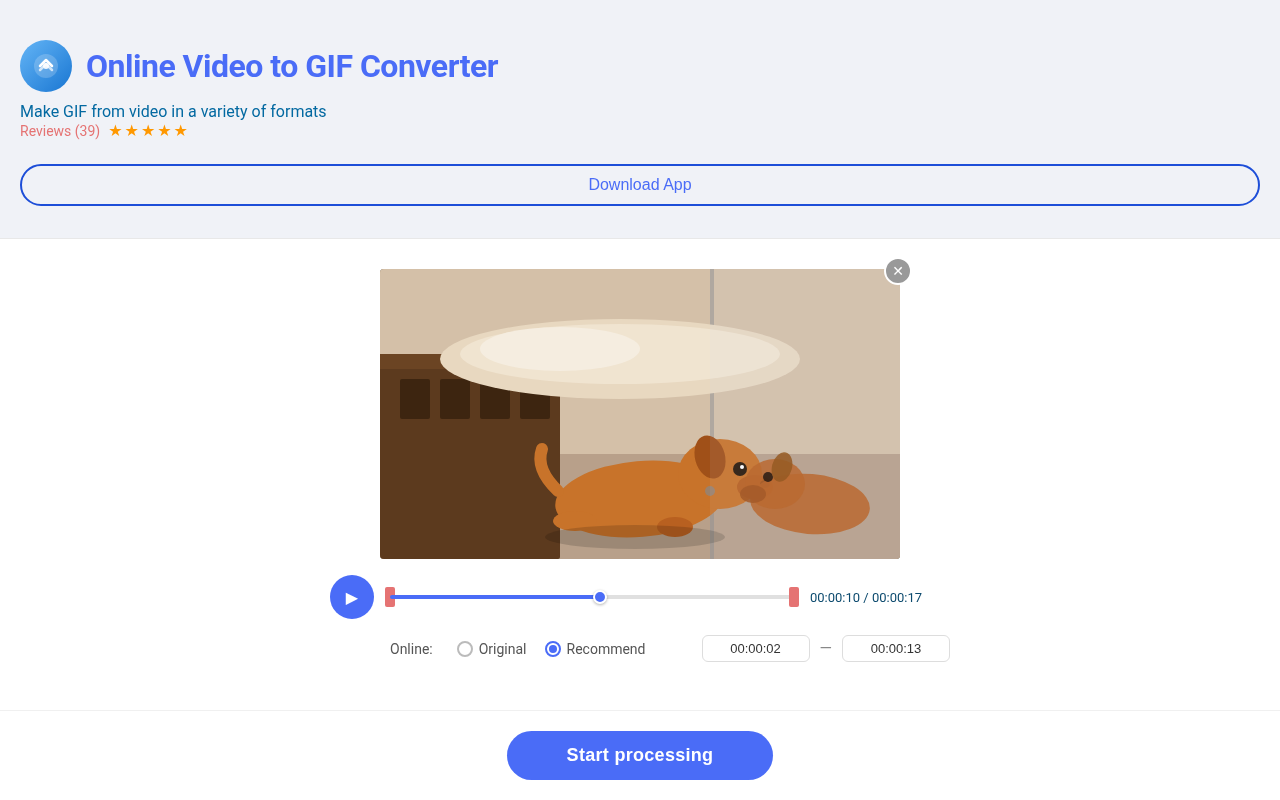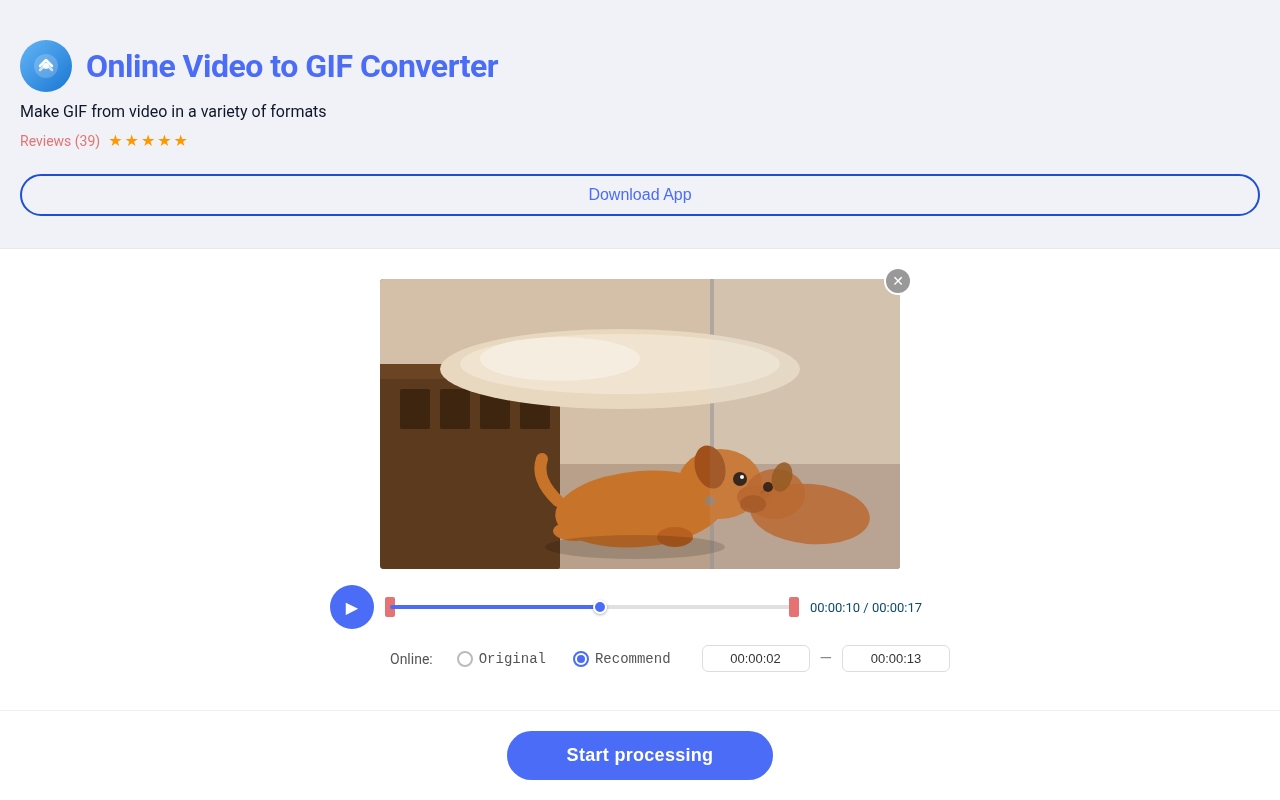--- a/index.html
+++ b/index.html
@@ -45,22 +45,21 @@
 
     .app-title {
       font-size: 32px;
       font-weight: 700;
       color: #4a6cf7;
       letter-spacing: -0.5px;
     }
 
     .subtitle {
       font-size: 16px;
-      color: #0f172a;
-      margin-bottom: 10px;
+      color: #0369a1;
     }
 
     .reviews-row {
       display: flex;
       align-items: center;
       gap: 8px;
       margin-bottom: 24px;
     }
 
     .reviews-link {
@@ -244,22 +243,21 @@
 
     .quality-label {
       font-size: 14px;
       color: #555;
       margin-right: 4px;
     }
 
     .radio-group {
       display: flex;
       align-items: center;
-      gap: 27px;
-      font-family: Liberation Mono, monospace;
+      gap: 18px;
     }
 
     .radio-item {
       display: flex;
       align-items: center;
       gap: 6px;
       font-size: 14px;
       color: #555;
       cursor: pointer;
     }

